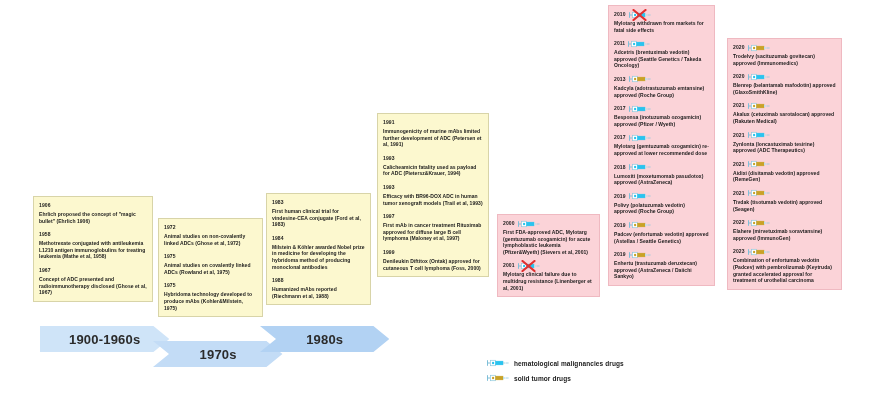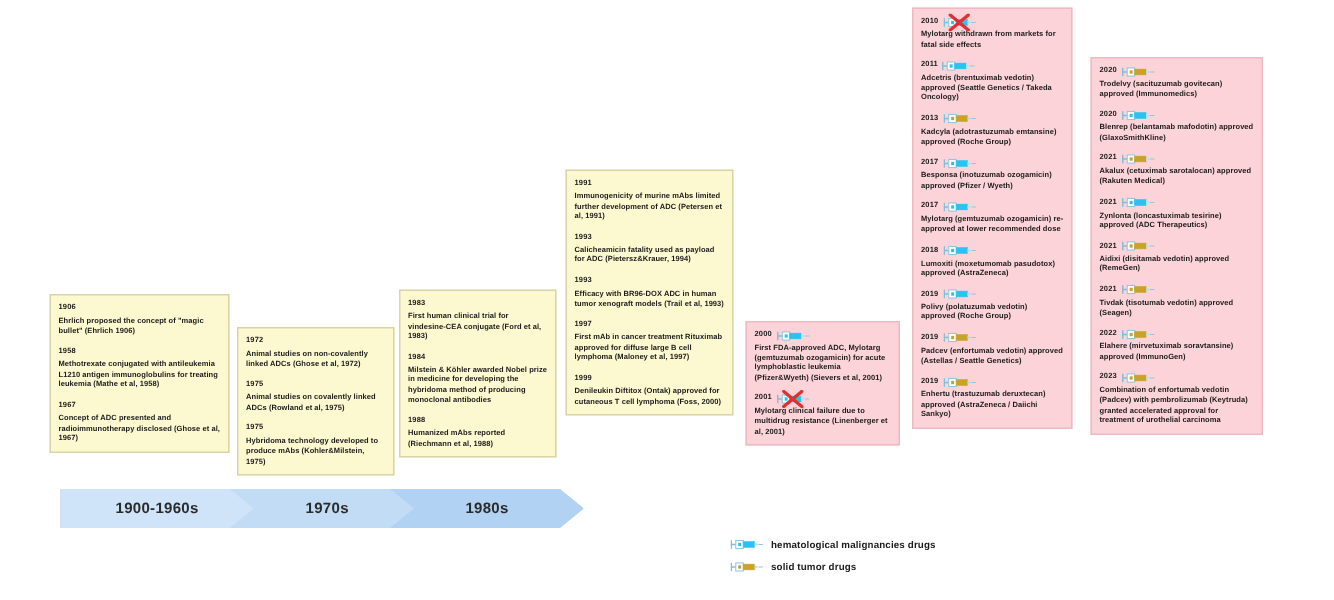--- a/index.html
+++ b/index.html
@@ -97,21 +97,21 @@
     position: absolute;
     top: 0;
     height: 26px;
     display: flex;
     align-items: center;
     justify-content: center;
   }
   .chev .lbl {
     position: relative;
     z-index: 2;
-    font-size: 10px;
+    font-size: 13px;
     font-weight: bold;
     color: #2b2b2b;
     letter-spacing: 0.2px;
     white-space: nowrap;
   }
   .chev .shape {
     position: absolute;
     left: 0; top: 0;
     width: 100%; height: 100%;
     z-index: 1;
@@ -575,21 +575,21 @@
       </div>
     </div>
 
   <div id="timeline">
       <div class="chev" style="left: 0px; width: 129.429px;">
         <svg class="shape" viewBox="0 0 129.42857142857142 26" preserveAspectRatio="none">
           <path d="M0,0 L113.42857142857142,0 L129.42857142857142,13 L113.42857142857142,26 L0,26 Z" fill="#cfe4f8"></path>
         </svg>
         <span class="lbl">1900-1960s</span>
       </div>
-      <div class="chev" style="left: 113.429px; width: 129.429px;">
+      <div class="chev" style="left: 113.429px; width: 129.429px; margin-top: 15px;">
         <svg class="shape" viewBox="0 0 129.42857142857142 26" preserveAspectRatio="none">
           <path d="M0,0 L113.42857142857142,0 L129.42857142857142,13 L113.42857142857142,26 L0,26 L16,13 Z" fill="#c3dcf6"></path>
         </svg>
         <span class="lbl">1970s</span>
       </div>
       <div class="chev" style="left: 220px; width: 129.429px;">
         <svg class="shape" viewBox="0 0 129.42857142857142 26" preserveAspectRatio="none">
           <path d="M0,0 L113.42857142857142,0 L129.42857142857142,13 L113.42857142857142,26 L0,26 L16,13 Z" fill="#b2d2f3"></path>
         </svg>
         <span class="lbl">1980s</span>

